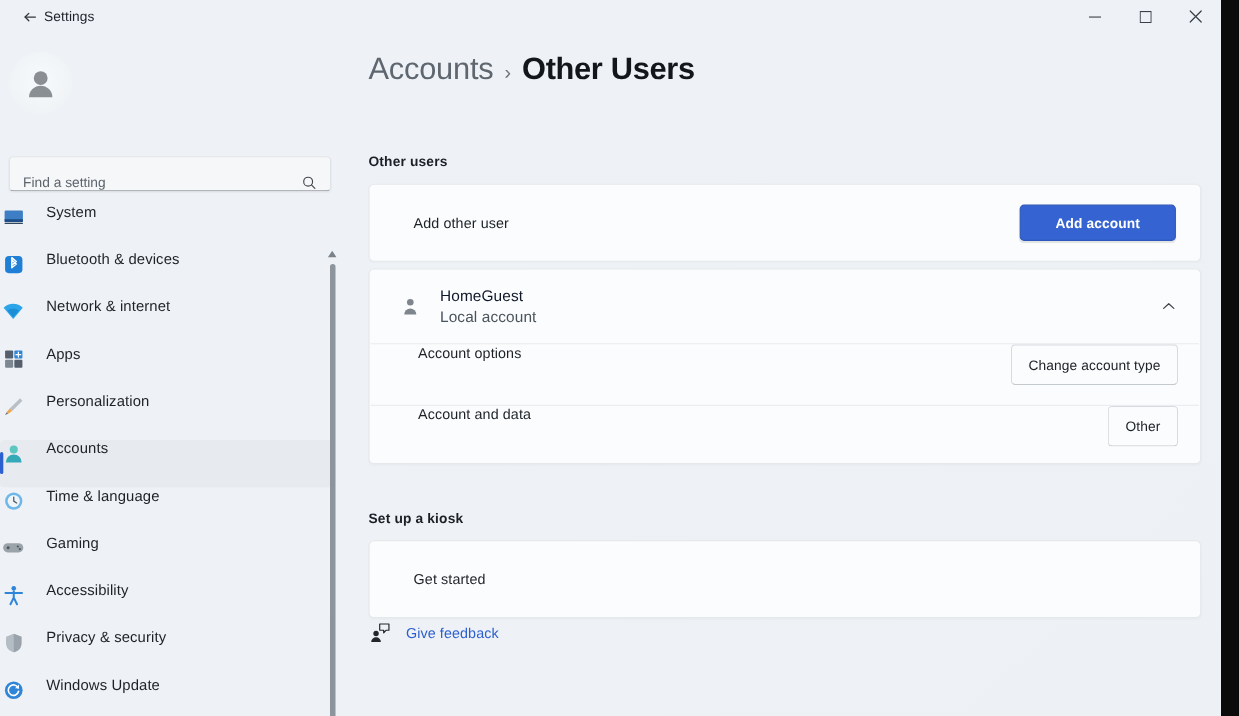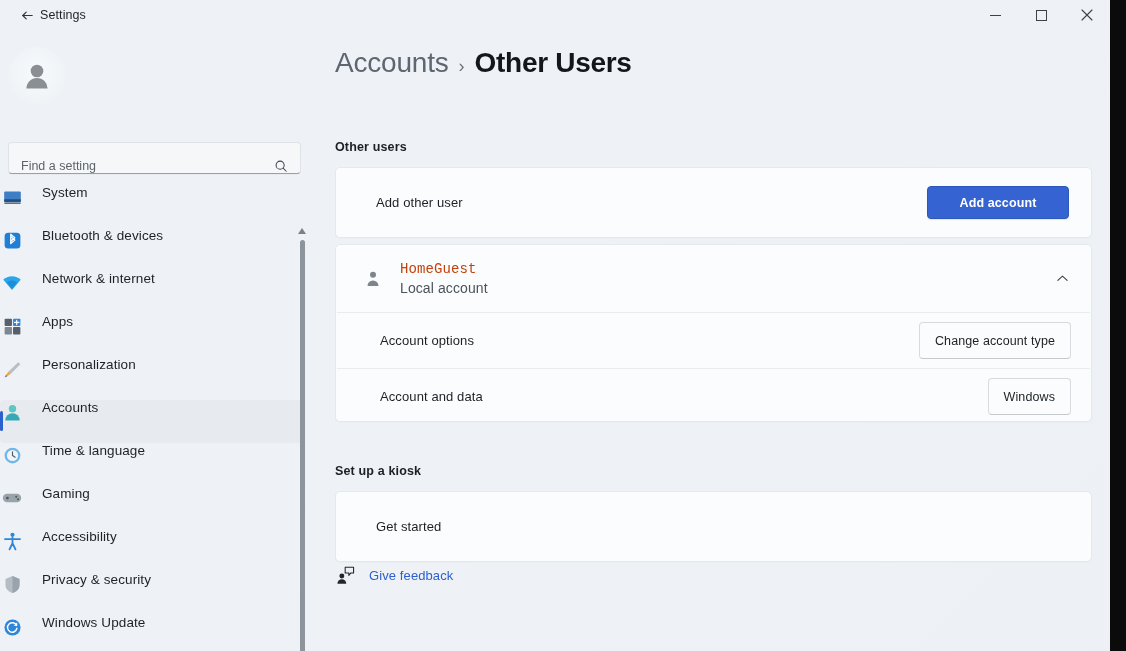--- a/index.html
+++ b/index.html
@@ -220,31 +220,31 @@
     padding: 0 20px 0 26px;
     cursor: pointer;
   }
   .acct-avatar {
     width: 22px; height: 22px;
     display: flex; align-items: center; justify-content: center;
     margin-right: 16px; flex: 0 0 22px;
   }
   .acct-names { flex: 1; display: flex; flex-direction: column; gap: 3px; }
   .acct-name {
-    font-family: Liberation Mono, monospace;
-    font-size: 14px; color: #c2410c; letter-spacing: .1px;
+    font-family: Liberation Sans, sans-serif;
+    font-size: 14px; color: #0f172a; letter-spacing: .1px;
   }
   .acct-sub { font-size: 14px; color: #4b535b; letter-spacing: .1px; }
   .chev { width: 18px; height: 18px; display: flex; align-items: center; justify-content: center; }
 
   .acct-divider { height: 1px; background: #e9ecef; margin: 0 1px; }
 
   .acct-subrow {
     height: 55px;
-    display: flex; align-items: center; justify-content: space-between;
+    display: flex; align-items: flex-start; justify-content: space-between;
     padding: 0 20px 0 44px;
   }
   .acct-subrow .label { font-size: 13px; color: #1c2126; letter-spacing: .1px; }
 
   
   .feedback {
     position: absolute; left: 25px; top: 535px;
     display: flex; align-items: center; gap: 14px;
     cursor: pointer;
   }
@@ -492,21 +492,21 @@
 
       <div class="acct-subrow">
         <span class="label">Account options</span>
         <button class="btn-secondary">Change account type</button>
       </div>
 
       <div class="acct-divider"></div>
 
       <div class="acct-subrow">
         <span class="label">Account and data</span>
-        <button class="btn-secondary">Windows</button>
+        <button class="btn-secondary">Other</button>
       </div>
 
     </div>
 
     <div class="section-head" id="head-kiosk">Set up a kiosk</div>
 
     <div class="card" id="card-kiosk">
       <div class="card-row">
         <span class="label">Get started</span>
       </div>

